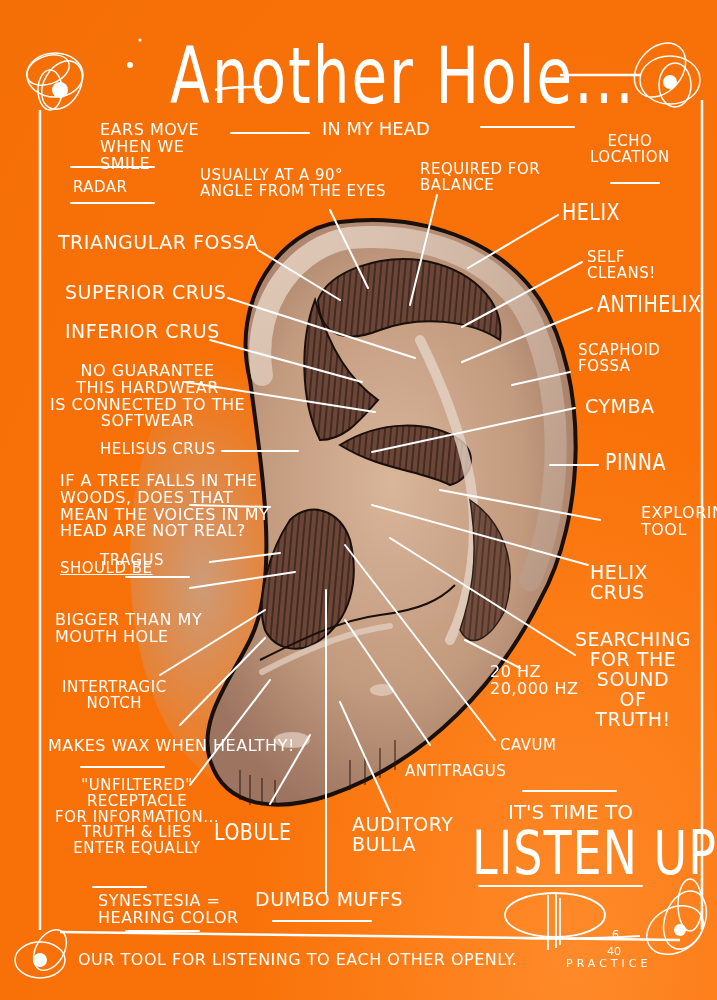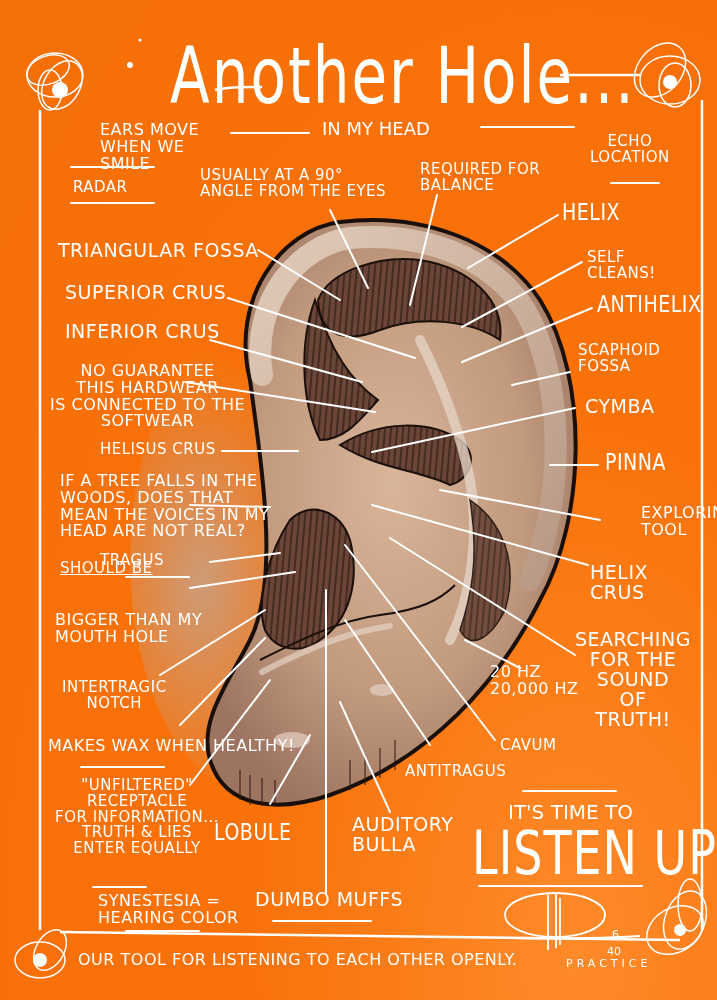--- a/index.html
+++ b/index.html
@@ -211,21 +211,21 @@
   <div class="lbl sm" style="left:490px;top:664px;">20 Hz
 20,000 Hz</div>
   <div class="lbl md" style="left:500px;top:738px;">Cavum</div>
   <div class="lbl md" style="left:395px;top:764px;padding-left:10px;">Antitragus</div>
   <div class="lbl lg" style="left:352px;top:815px;">Auditory
 bulla</div>
   <div class="lbl lg" style="left:255px;top:890px;">Dumbo muffs</div>
   <div class="underline" style="left:272px;top:920px;width:100px;"></div>
   <div class="lbl lg tall" style="left:214px;top:820px;">Lobule</div>
 
-  <div class="lbl lg" style="left:58px;top:233px;margin-top:8px;">Triangular fossa</div>
+  <div class="lbl lg" style="left:58px;top:233px;">Triangular fossa</div>
   <div class="lbl lg" style="left:65px;top:283px;">Superior crus</div>
   <div class="lbl lg" style="left:65px;top:322px;">Inferior crus</div>
   <div class="lbl sm" style="left:50px;top:363px;text-align:center;">No guarantee
 this hardwear
 is connected to the
 softwear</div>
   <div class="lbl md" style="left:100px;top:442px;">Helisus crus</div>
   <div class="lbl sm" style="left:60px;top:473px;">If a tree falls in the
 woods, does that
 mean the voices in my

